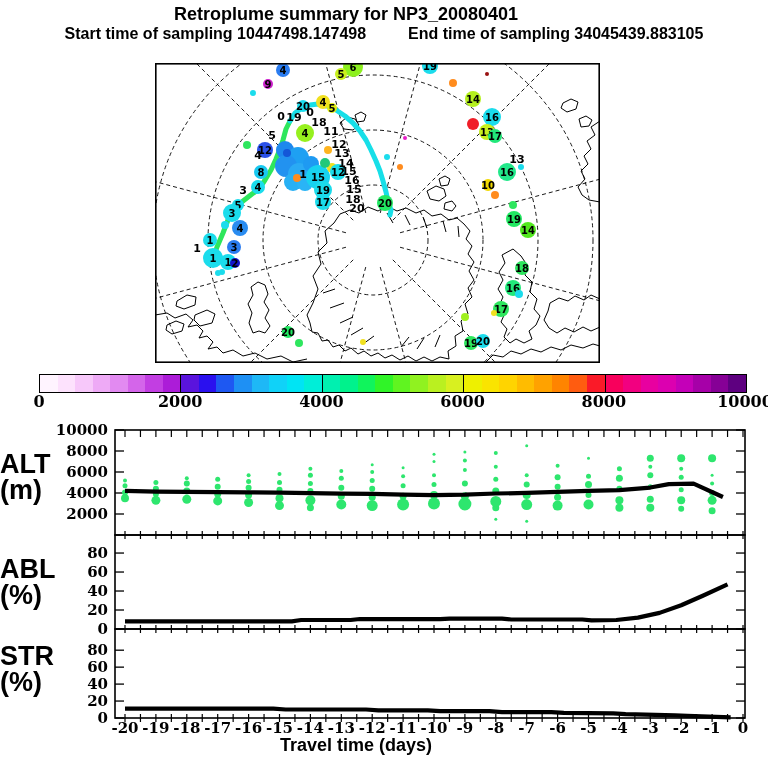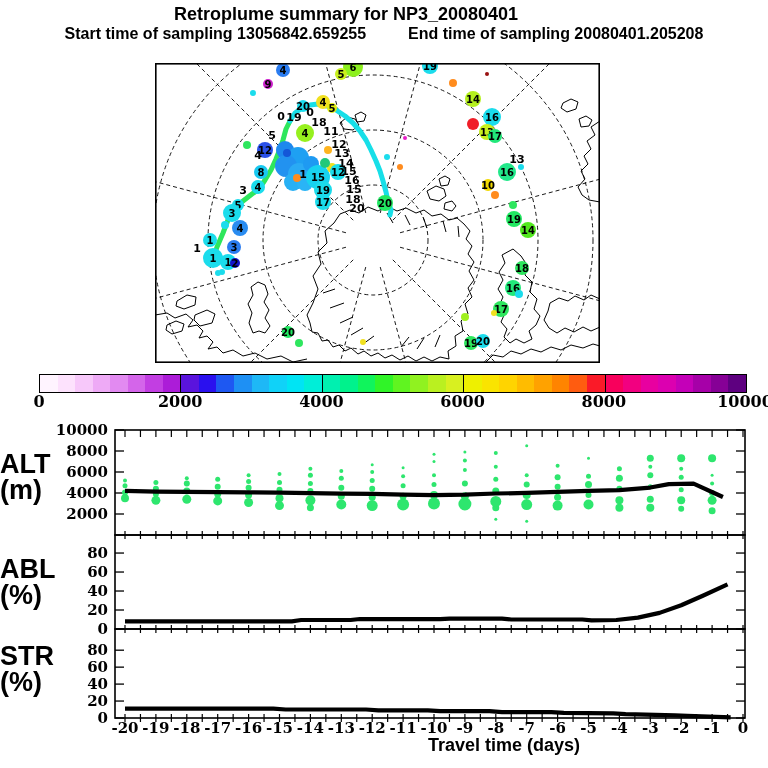--- a/index.html
+++ b/index.html
@@ -16,30 +16,30 @@
   .colorbar{position:absolute;left:39px;top:374px;width:706px;height:17px;
       border:1.6px solid #000;display:flex;}
   .colorbar span{flex:1 1 auto;}
   .cb-num{position:absolute;top:392px;transform:translateX(-50%);
       font:700 16px "DejaVu Serif",serif;}
   .cb-title{position:absolute;left:242px;top:405px;width:300px;text-align:center;
       font:700 17px "DejaVu Serif",serif;}
   .plabel{position:absolute;left:0;width:94px;text-align:left;
       font:700 27px "Liberation Sans",sans-serif;line-height:26px;}
   #charts-svg{position:absolute;left:0;top:418px;}
-  .xtitle{position:absolute;left:280px;top:735px;width:300px;text-align:right;
+  .xtitle{position:absolute;left:280px;top:735px;width:300px;text-align:left;
       font:700 18px "Liberation Sans",sans-serif;}
 </style>
 </head>
 <body>
 
 <div class="page">
 
   <div class="t1">Retroplume summary for NP3_20080401</div>
-  <div class="t2"><span>Start time of sampling 13056842.659255</span><span class="gap"></span><span>End time of sampling 20080401.205208</span></div>
+  <div class="t2"><span>Start time of sampling 10447498.147498</span><span class="gap"></span><span>End time of sampling 34045439.883105</span></div>
 
   <svg id="map-svg" width="445" height="300" viewBox="0 0 445 300">
       <defs>
         <clipPath id="mclip">
           <rect x="0" y="0" width="445" height="300"></rect>
         </clipPath>
       </defs>
       <g clip-path="url(#mclip)">
         <circle cx="218" cy="177" r="55" fill="none" stroke="#000" stroke-width="0.9" stroke-dasharray="4 3"></circle>
         <circle cx="218" cy="177" r="110" fill="none" stroke="#000" stroke-width="0.9" stroke-dasharray="4 3"></circle>

